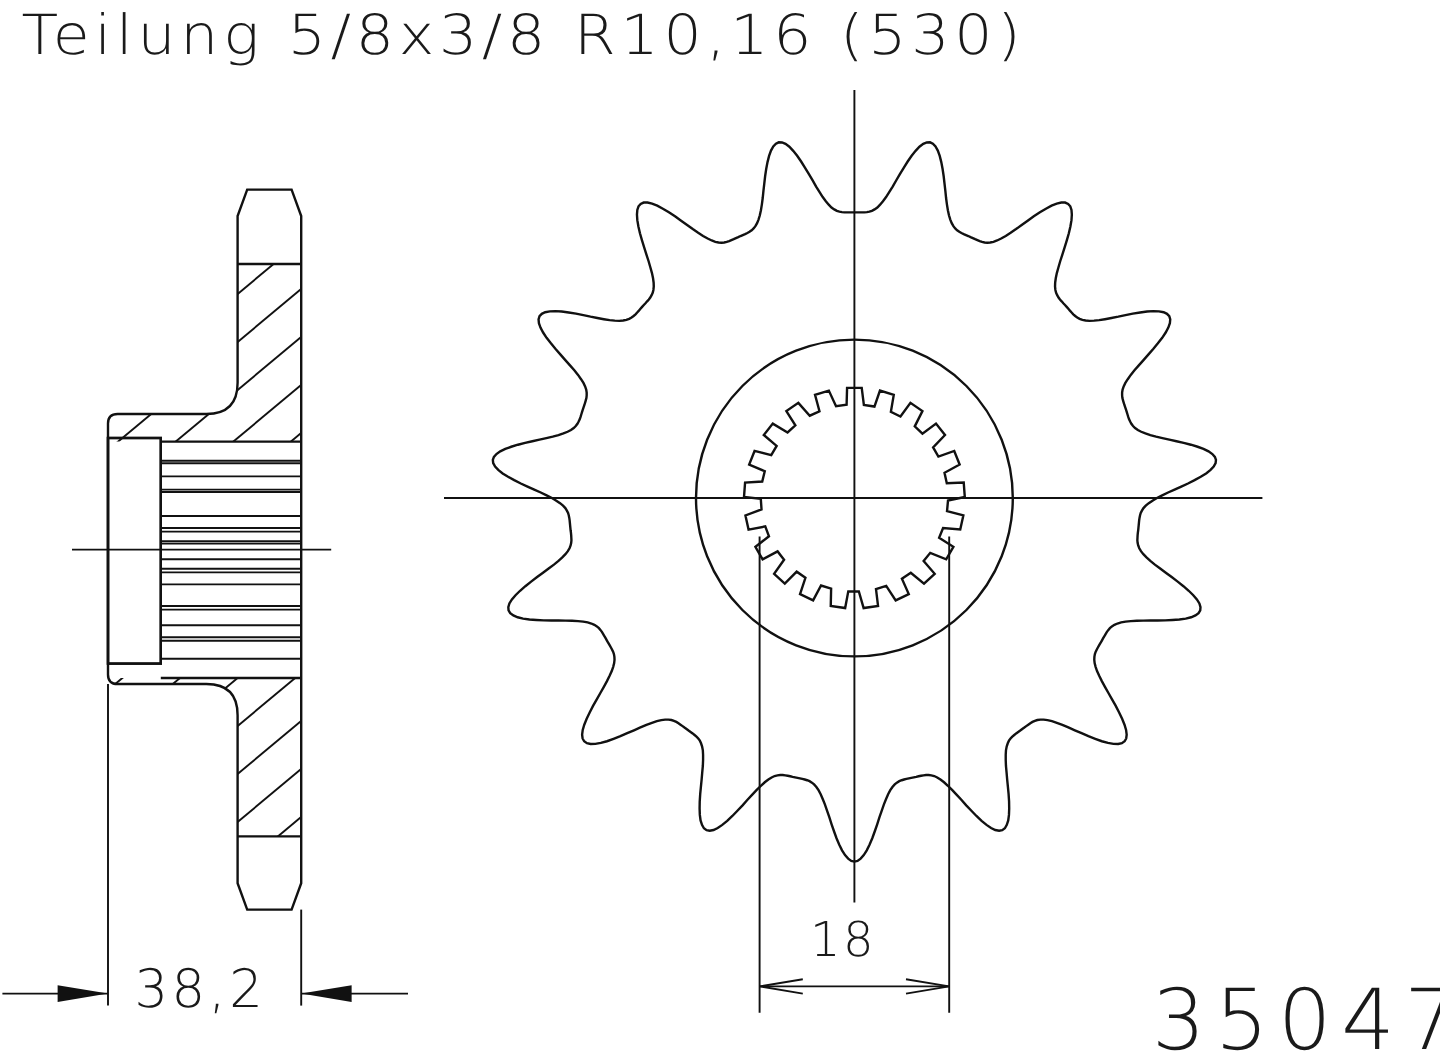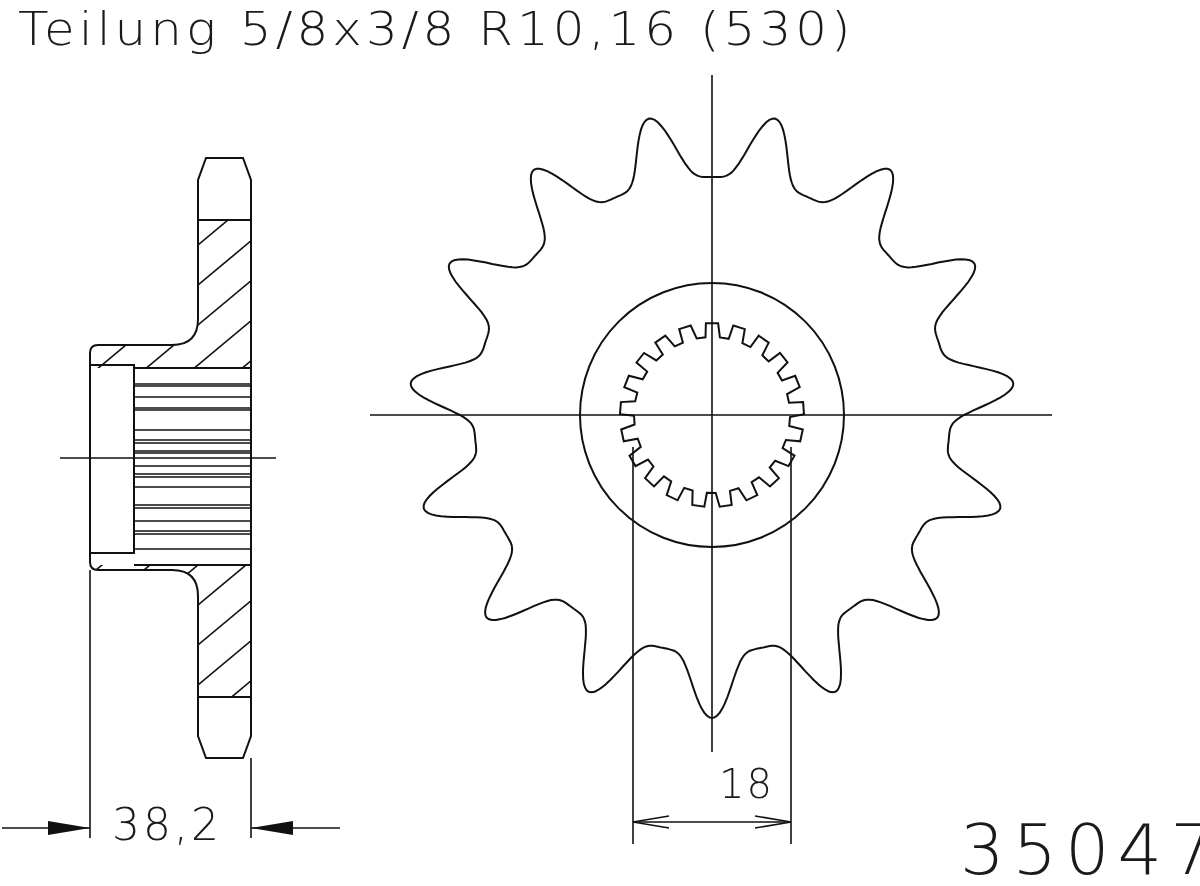--- a/index.html
+++ b/index.html
@@ -10,21 +10,21 @@
       font-family: "DejaVu Sans", sans-serif; font-weight: 200;
       font-size: 50px; letter-spacing: 4px; color: #1a1a1a;
       white-space: pre; line-height: 1;
       transform: scaleY(0.92); transform-origin: left top;
     }
     .dim-text {
       position: absolute; font-family: "DejaVu Sans", sans-serif;
       font-weight: 200; color: #1a1a1a; line-height: 1; white-space: pre;
     }
     .dim-width { left: 112px; top: 803px; font-size: 44px; letter-spacing: 3px; }
-    .dim-bore { left: 675px; top: 764px; font-size: 40px; letter-spacing: 2px; margin-left: 44px; }
+    .dim-bore { left: 675px; top: 764px; font-size: 40px; letter-spacing: 2px; }
     .part-no { left: 960px; top: 815px; font-size: 70px; letter-spacing: 8px; }
     svg .ln { stroke: #111; stroke-width: 2; fill: none; }
     svg .thin { stroke: #111; stroke-width: 1.6; fill: none; }
     svg .hatch { stroke: #111; stroke-width: 1.6; }
     svg .arrow { fill: #111; stroke: none; }
   </style>
 </head>
 <body>
 
 <svg id="drawing" width="1200" height="886" viewBox="0 0 1200 886" xmlns="http://www.w3.org/2000/svg">

